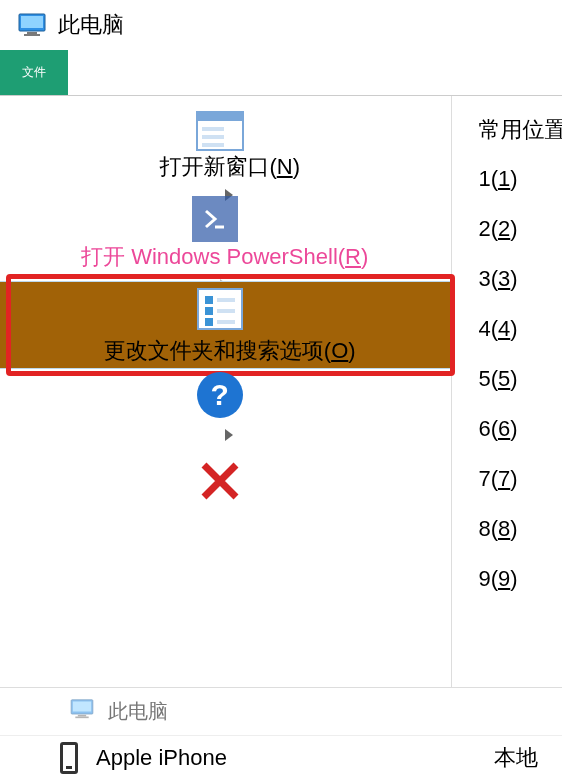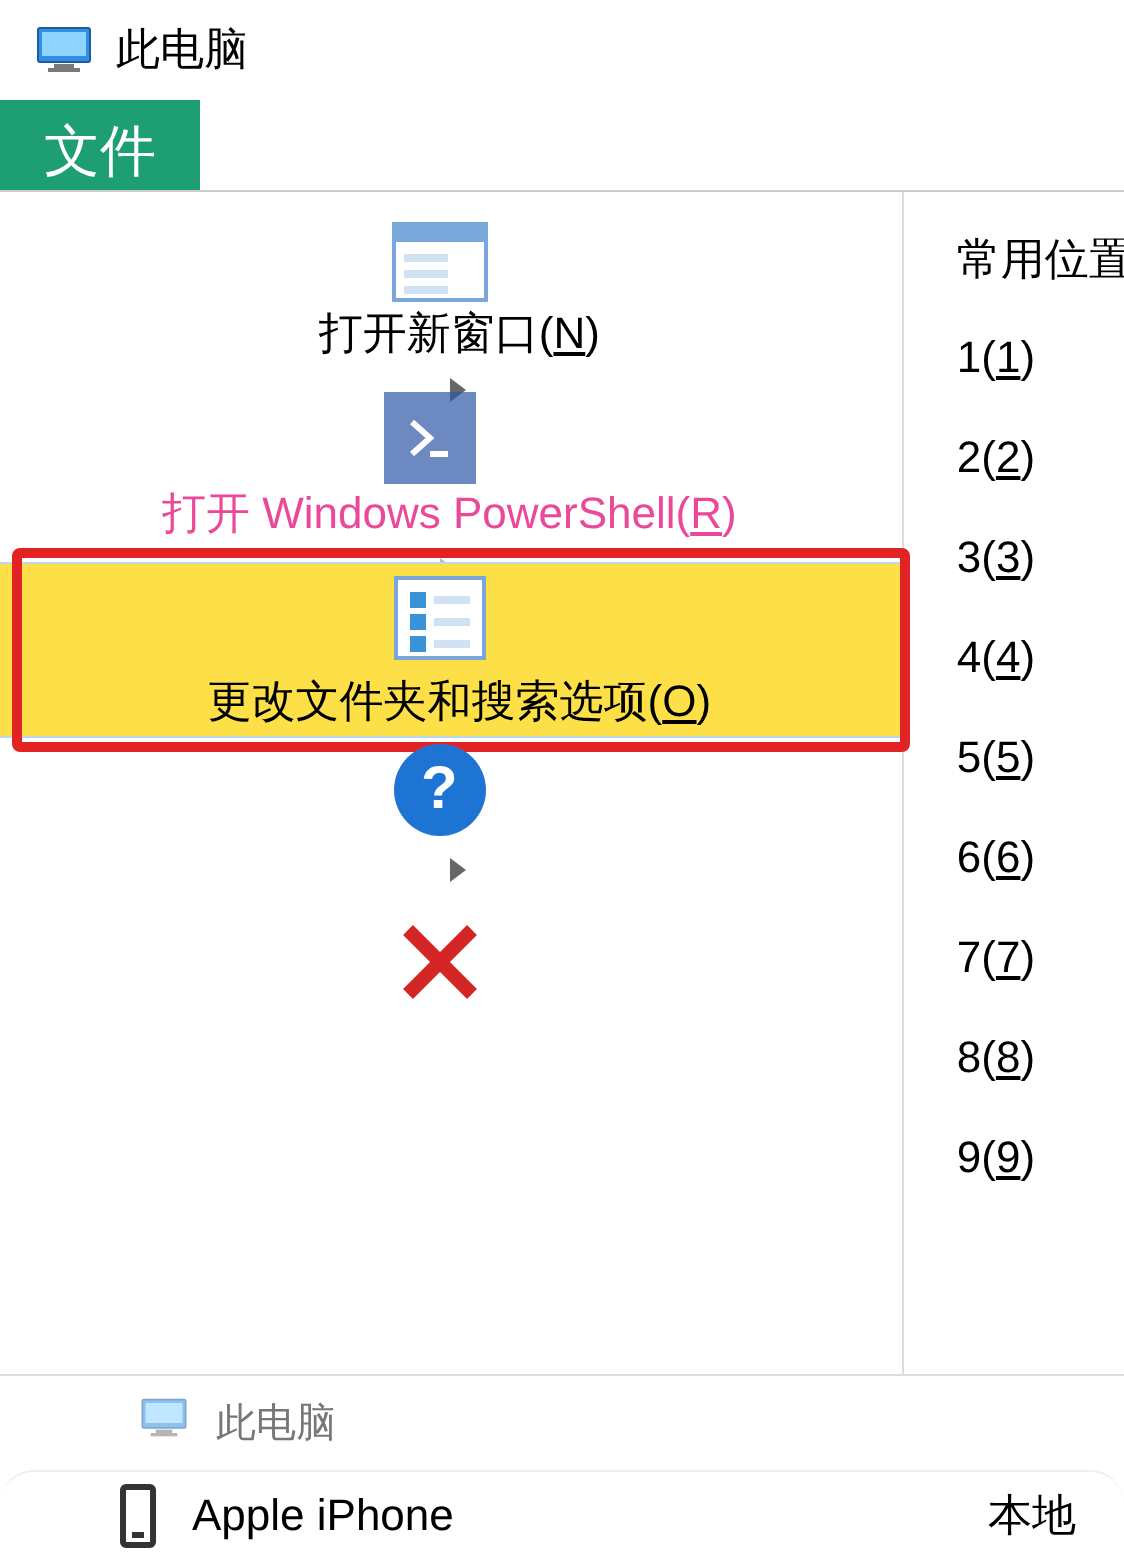--- a/index.html
+++ b/index.html
@@ -25,23 +25,23 @@
 
   .ribbon-tabs {
     display: flex;
     align-items: stretch;
     height: 46px;
     background: #fff;
     border-bottom: 1px solid #ccc;
   }
   .tab {
     display: flex;
-    align-items: flex-end;
+    align-items: center;
     padding: 0 22px;
-    font-size: 28px;
+    font-size: 12px;
     cursor: default;
   }
   .tab.active {
     background: #1e9e73;
     color: #fff;
   }
 
   .work {
     display: flex;
     height: calc(100% - 50px - 46px - 92px);
@@ -73,21 +73,21 @@
   .menu-item .mi-label { flex: 1 1 auto; }
   .menu-item .mi-label .ul { text-decoration: underline; }
   .menu-item .chev {
     width: 14px; height: 14px;
     color: #666;
   }
   .menu-item.disabled { color: #ec4899; padding-left: 12px; }
   .menu-item.disabled .mi-icon { opacity: 0.7; }
 
   .menu-item.highlight {
-    background: #fde047;
+    background: #a16207;
     outline: 1px solid #bcd7ea;
   }
   .red-frame {
     position: absolute;
     left: 6px; right: -4px;
     top: -8px; bottom: -8px;
     border: 5px solid #e22323;
     border-radius: 4px;
     pointer-events: none;
   }
@@ -139,21 +139,20 @@
   }
   .tree-area .pc-icon-sm svg{opacity:.55}
 
   .bottom-bar{
     height: 44px;
     display:flex; align-items:center;
     padding: 0 24px 0 60px;
     font-size: 22px;
     justify-content: space-between;
     border-top:1px solid #eee;
-    border-radius:17px;
   }
   .bottom-bar .left{display:flex;align-items:center;gap:18px;}
   .ic-phone{width:18px;height:32px;border:3px solid #333;border-radius:3px;position:relative;background:#fff;}
   .ic-phone::after{content:"";position:absolute;left:50%;bottom:2px;width:6px;height:3px;margin-left:-3px;background:#333;}
 </style>
 </head>
 <body>
 
 <div class="titlebar">
   <span class="pc-icon">

